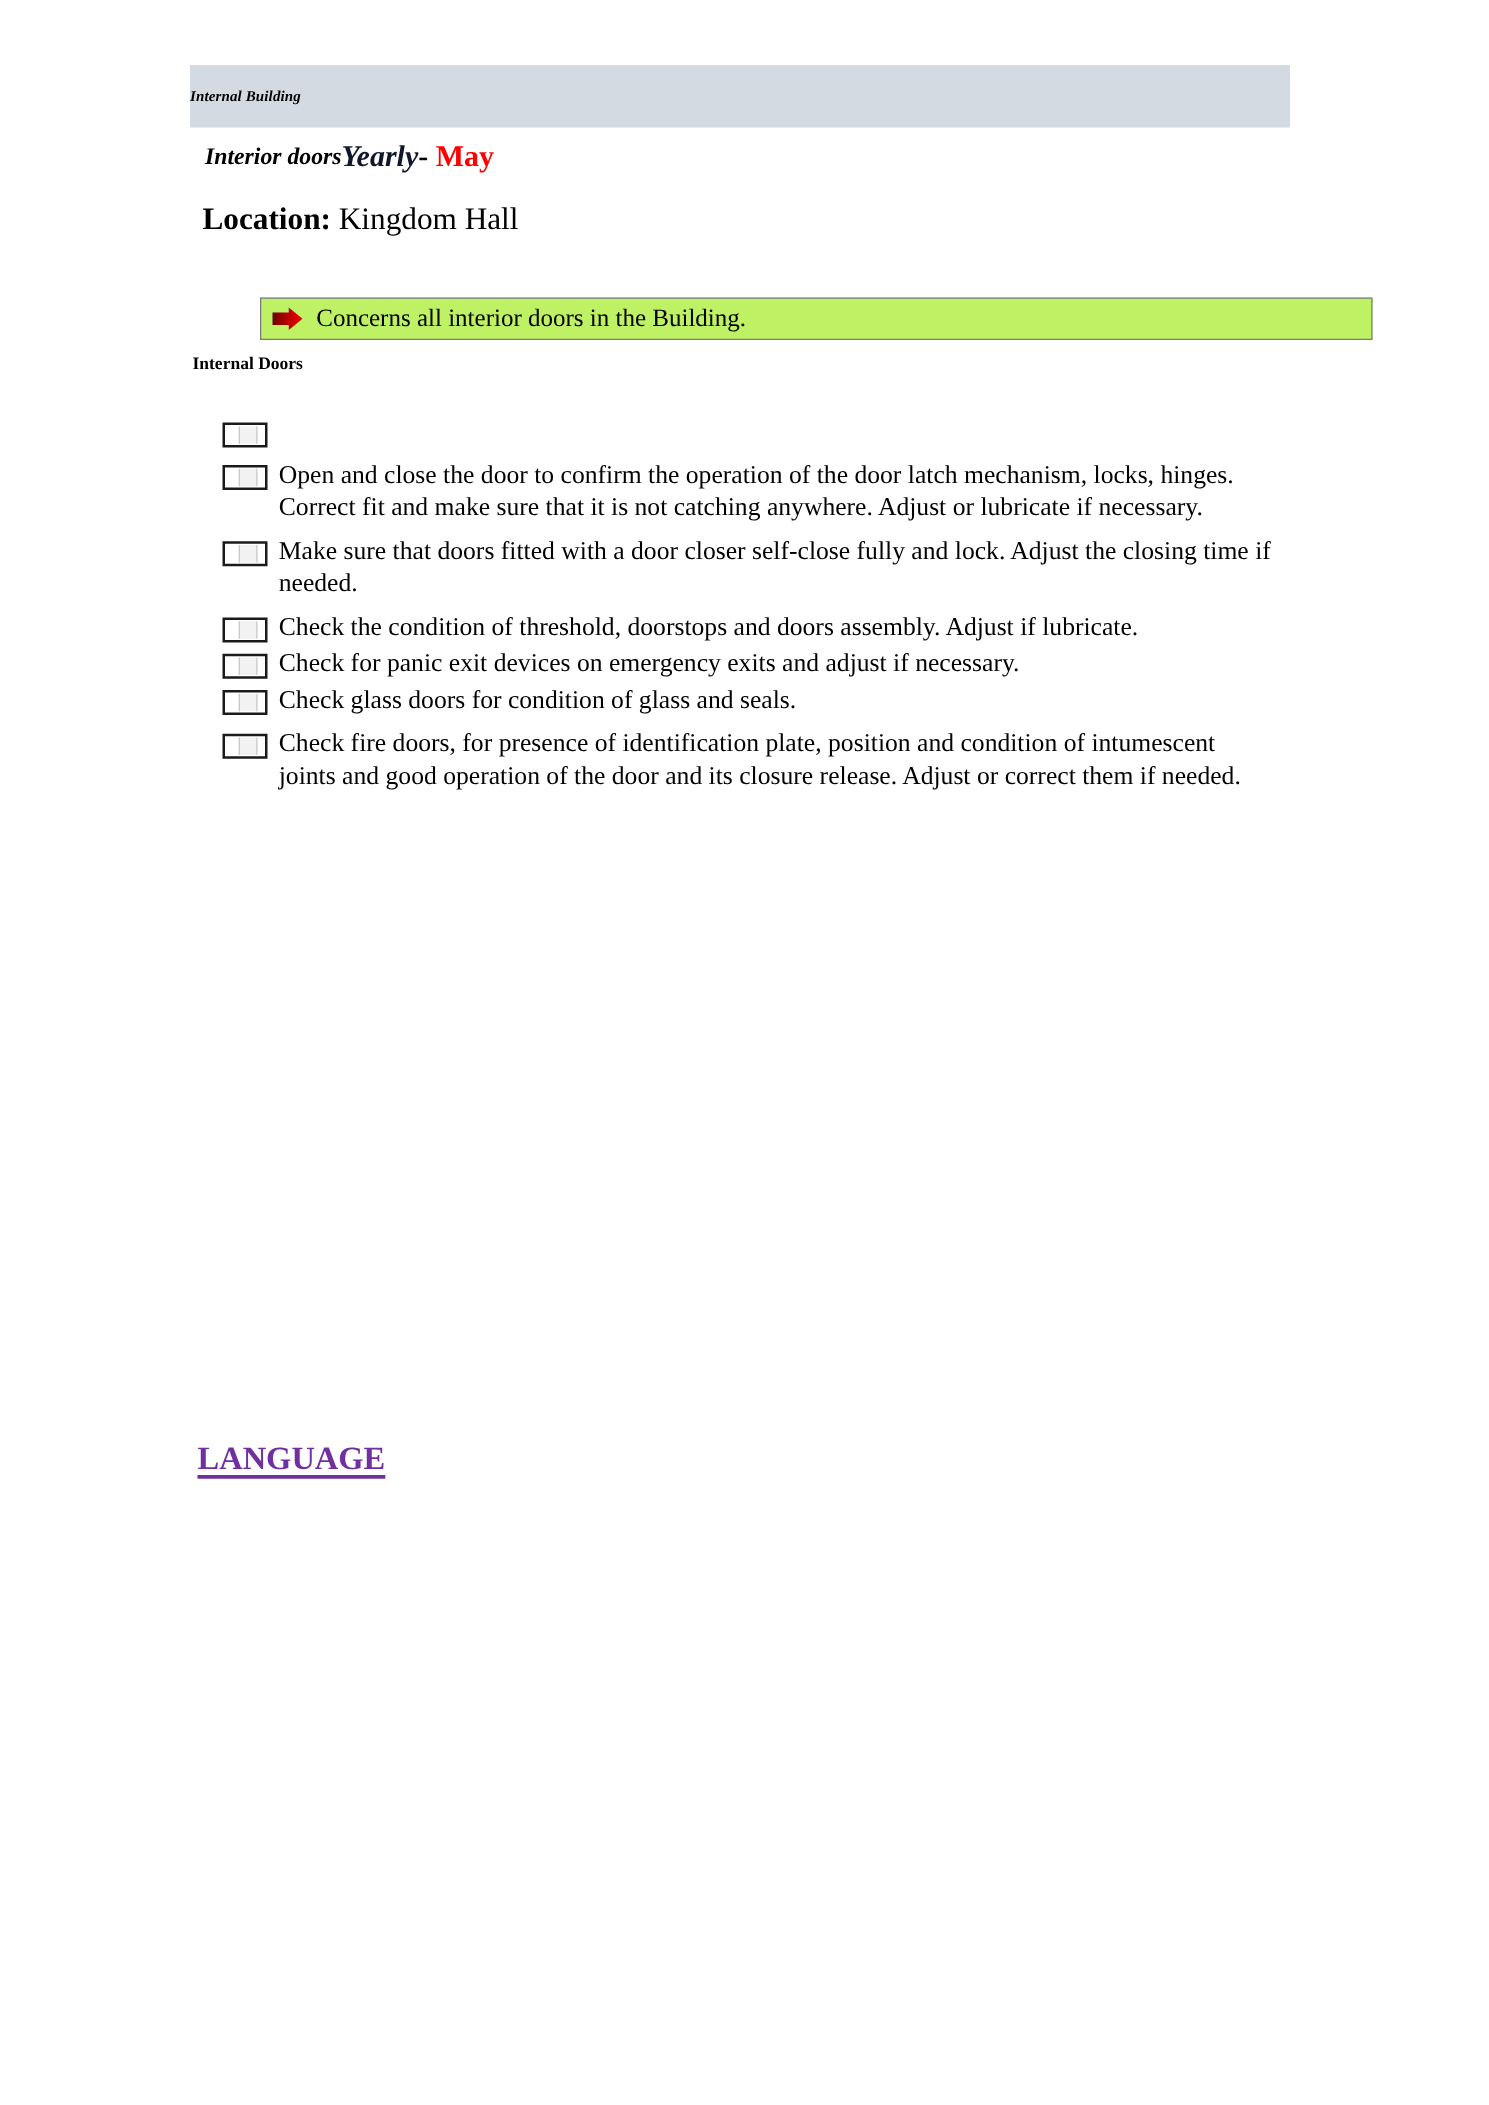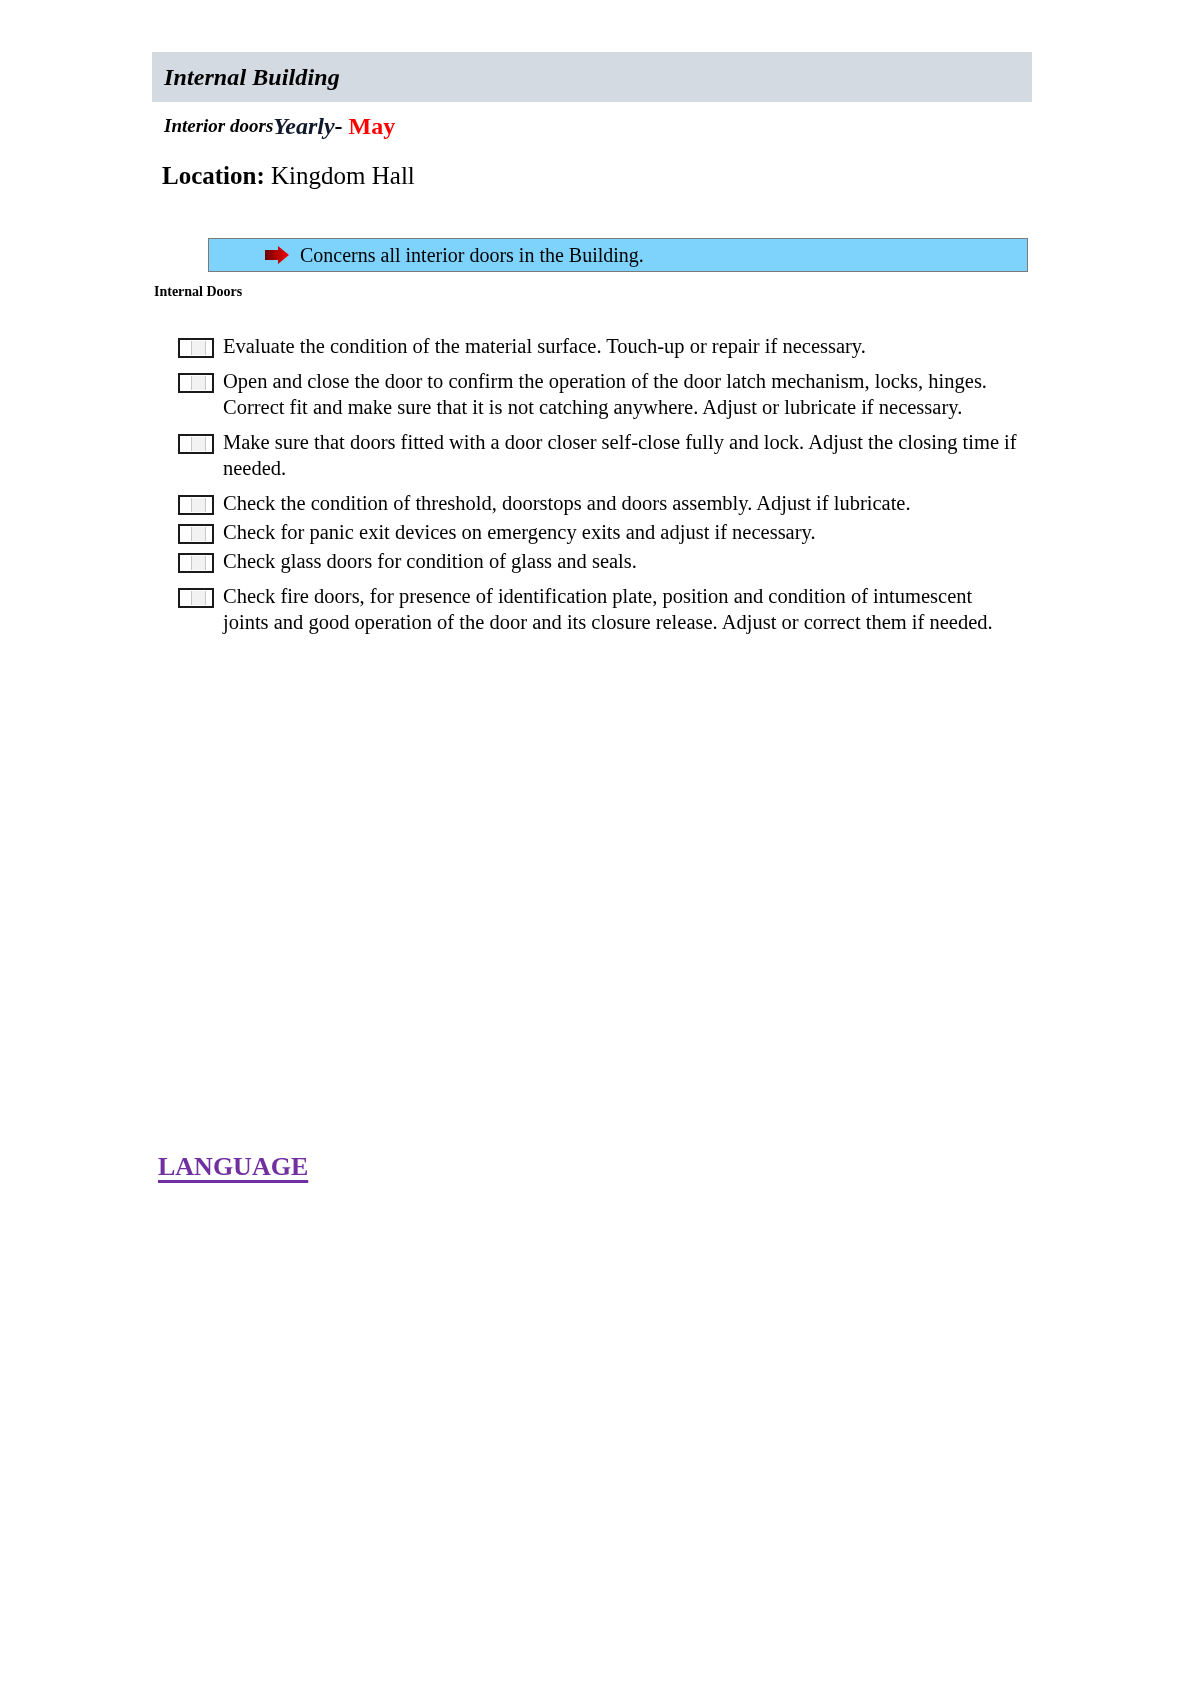--- a/index.html
+++ b/index.html
@@ -29,22 +29,21 @@
     top: 52px;
     width: 880px;
     height: 50px;
     background: #d4dae1;
     display: flex;
     align-items: center;
   }
   .banner-title {
     font-style: italic;
     font-weight: bold;
-    font-size: 24px;
-    padding-left: 12px;
+    font-size: 12px;
     letter-spacing: 0.1px;
   }
 
   
   .subhead {
     position: absolute;
     left: 152px;
     top: 108px;
     width: 880px;
     height: 36px;
@@ -77,28 +76,27 @@
     white-space: nowrap;
   }
   .location .label { font-weight: bold; }
   .location .value { font-weight: normal; }
 
   
   .concerns-box {
     position: absolute;
     left: 208px;
     top: 238px;
-    width: 820px;
+    width: 890px;
     height: 34px;
     border: 1px solid #7a7a7a;
-    background: #7dd3fc;
+    background: #bef264;
     display: flex;
     align-items: center;
     box-sizing: border-box;
-    padding-left: 47px;
   }
   .arrow-icon {
     width: 26px;
     height: 20px;
     margin-left: 8px;
     margin-right: 10px;
     flex: 0 0 auto;
     display: block;
   }
   .concerns-text {
@@ -219,21 +217,20 @@
     </svg>
     <span class="concerns-text">Concerns all interior doors in the Building.</span>
   </div>
 
   <div class="section-head">Internal Doors</div>
 
   <div class="checklist">
 
     <div class="check-item">
       <span class="checkbox"></span>
-      <span class="check-text">Evaluate the condition of the material surface. Touch-up or repair if necessary.</span>
     </div>
 
     <div class="check-item">
       <span class="checkbox"></span>
       <span class="check-text">Open and close the door to confirm the operation of the door latch mechanism, locks, hinges. Correct fit and make sure that it is not catching anywhere. Adjust or lubricate if necessary.</span>
     </div>
 
     <div class="check-item">
       <span class="checkbox"></span>
       <span class="check-text">Make sure that doors fitted with a door closer self-close fully and lock.  Adjust the closing time if needed.</span>

